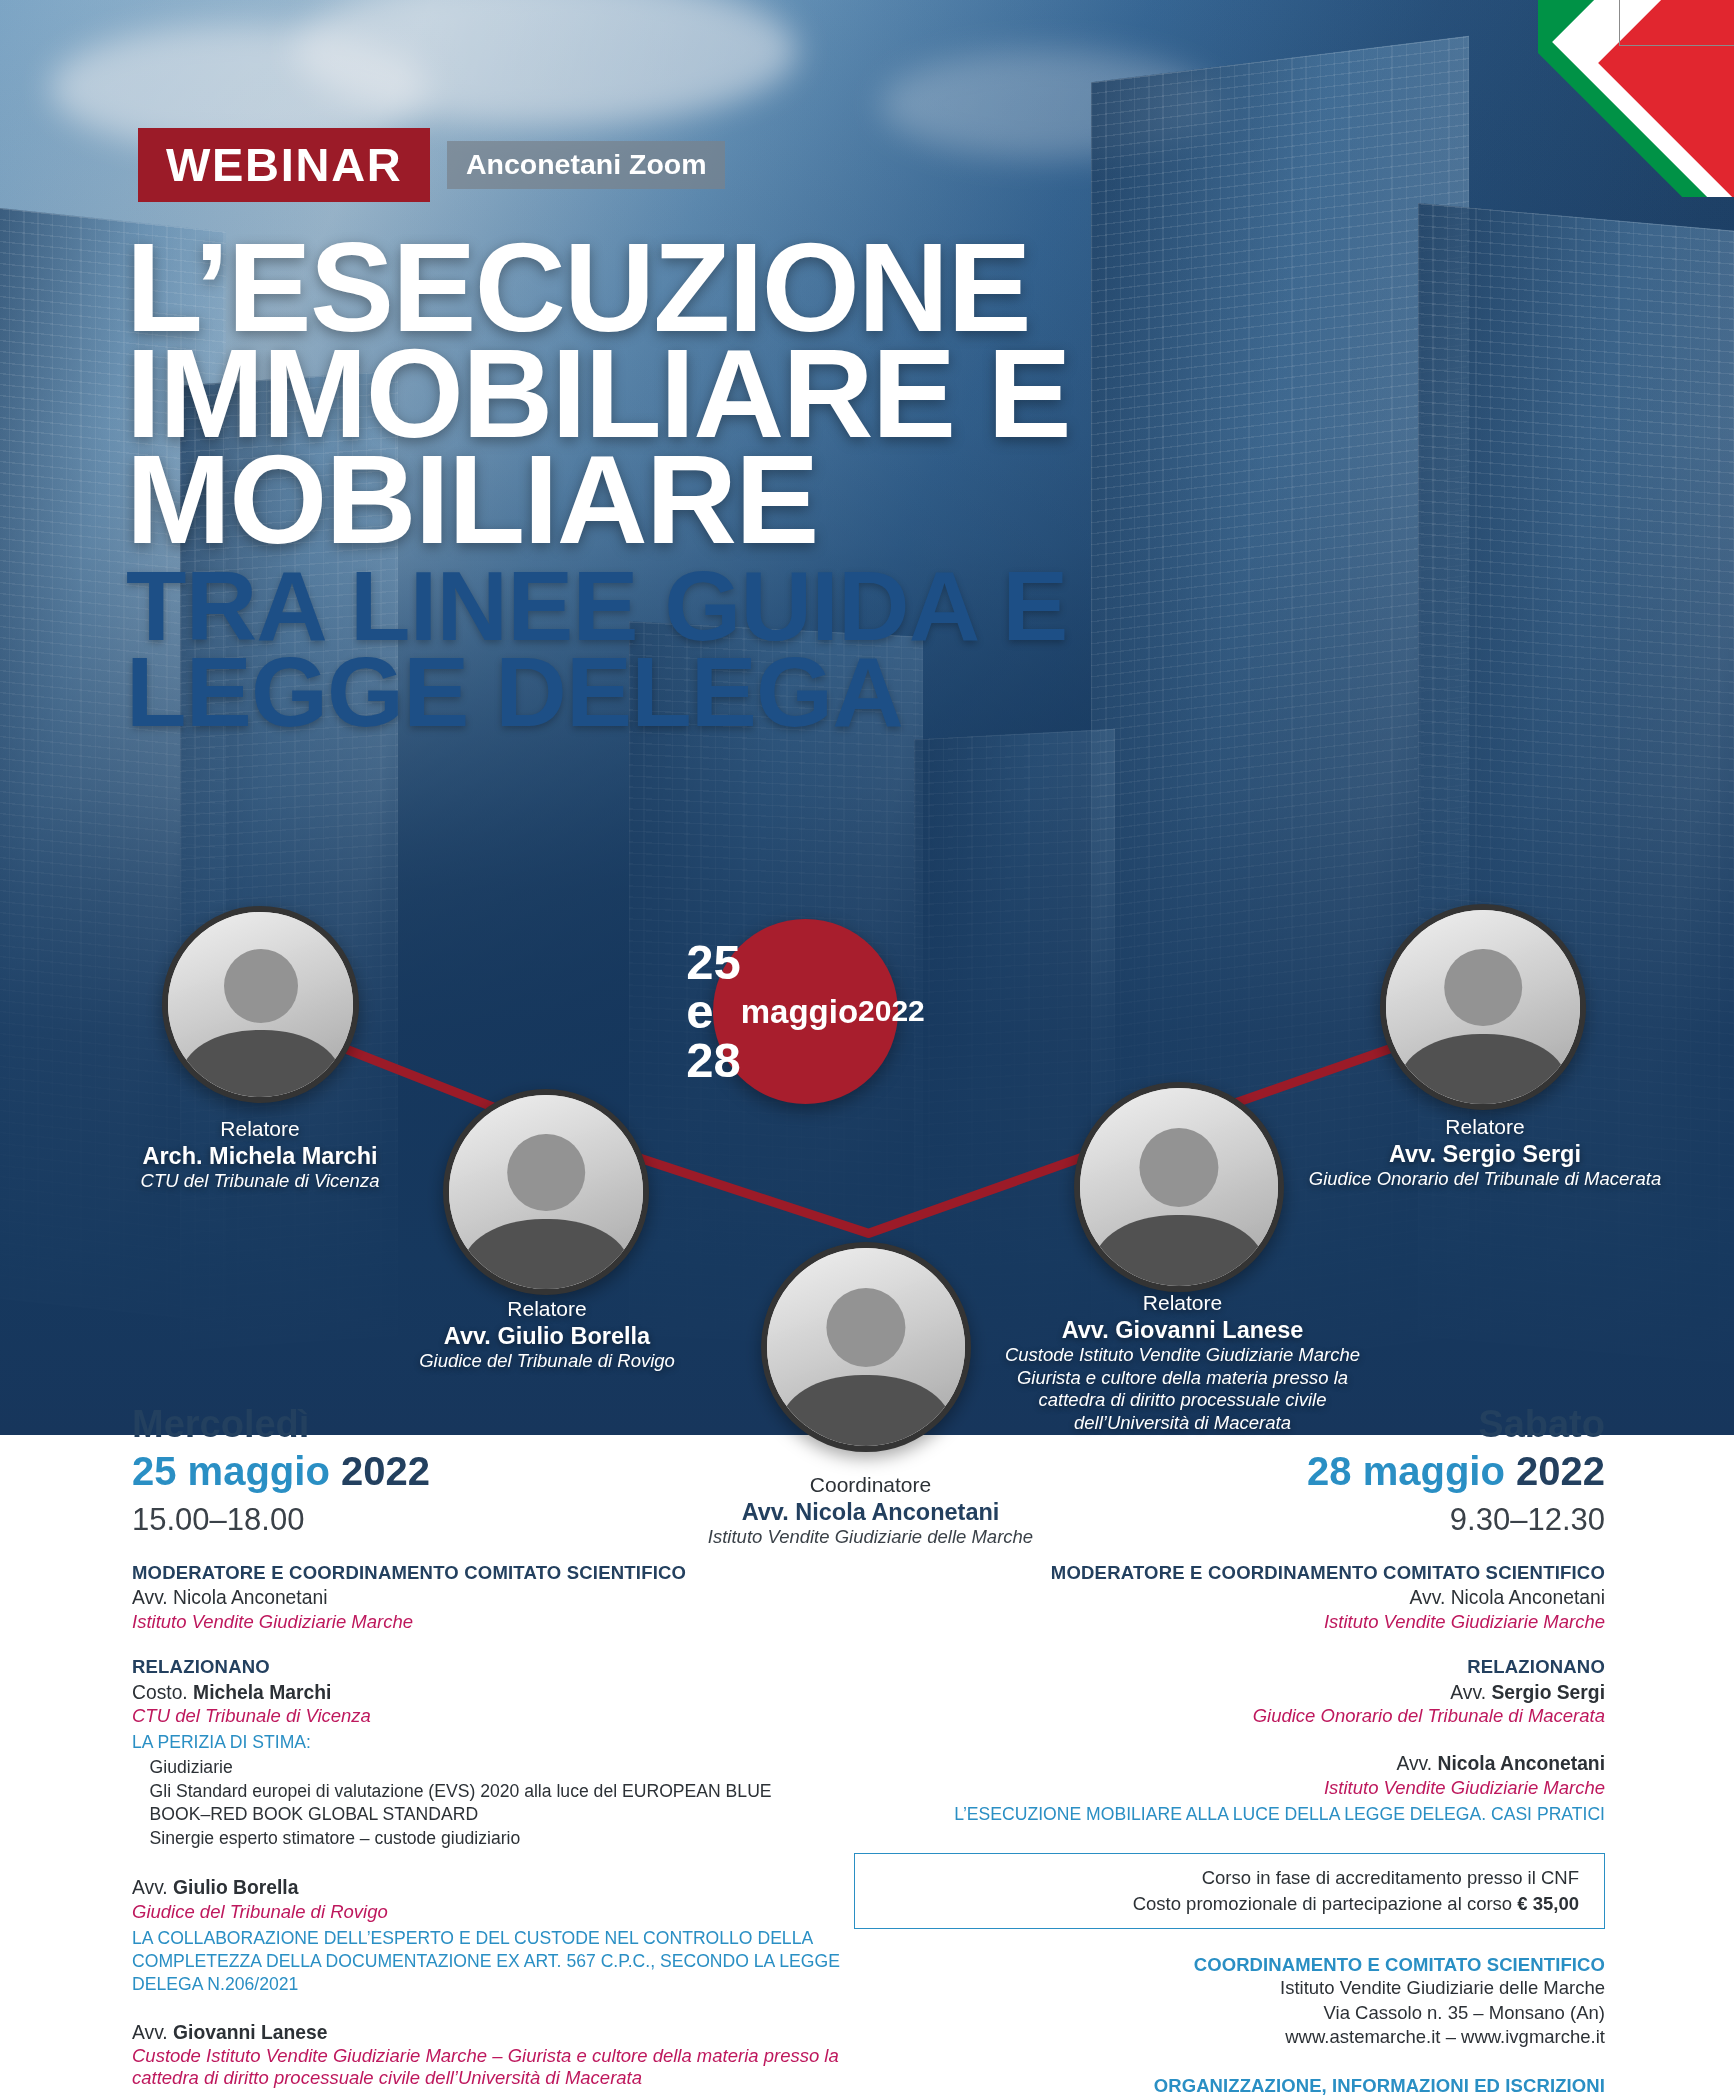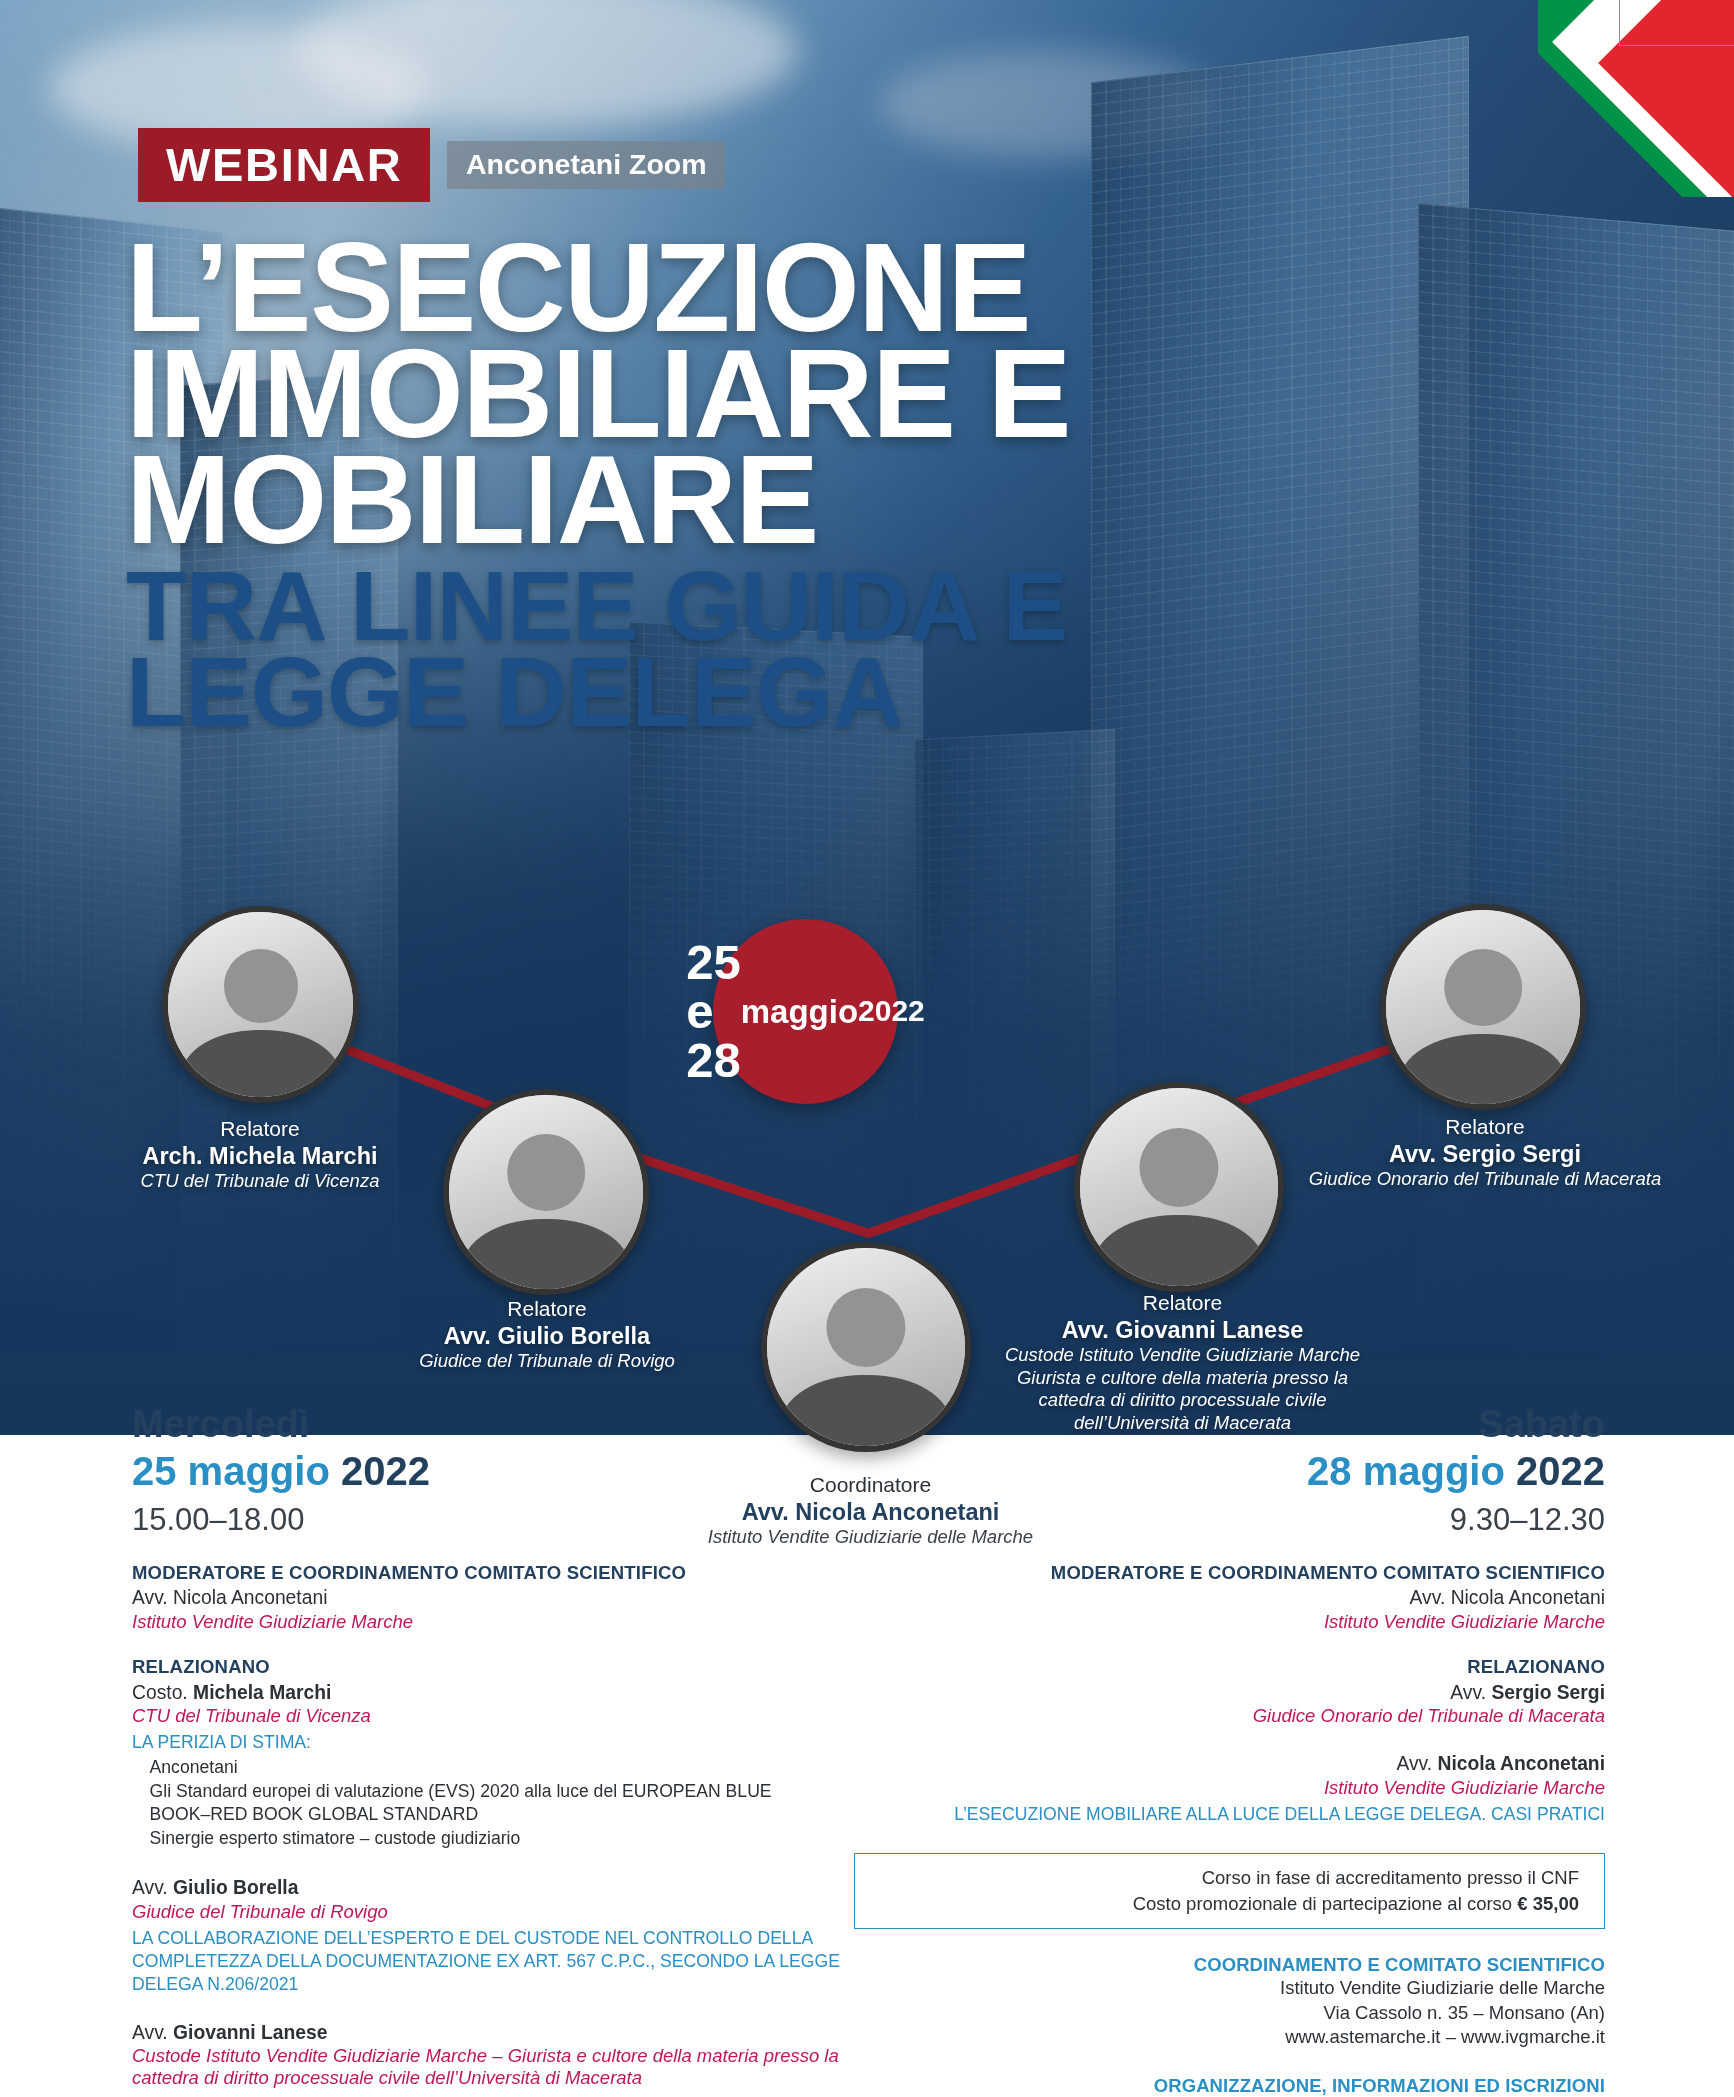--- a/index.html
+++ b/index.html
@@ -320,21 +320,21 @@
 
     <div class="hblock">
       <div class="hlabel">RELAZIONANO</div>
 
       <div class="pname">
         <span>Costo. </span><b>Michela Marchi</b>
       </div>
       <div class="porg">CTU del Tribunale di Vicenza</div>
       <div class="ptopic">LA PERIZIA DI STIMA:</div>
       <div class="plist">
-        <div>Anconetani</div>
+        <div>Giudiziarie</div>
         <div>Gli Standard europei di valutazione (EVS) 2020 alla luce del EUROPEAN BLUE</div>
         <div>BOOK–RED BOOK GLOBAL STANDARD</div>
         <div>Sinergie esperto stimatore – custode giudiziario</div>
       </div>
 
       <div class="gap"></div>
       <div class="pname">
         <span>Avv. </span><b>Giulio Borella</b>
       </div>
       <div class="porg">Giudice del Tribunale di Rovigo</div>

